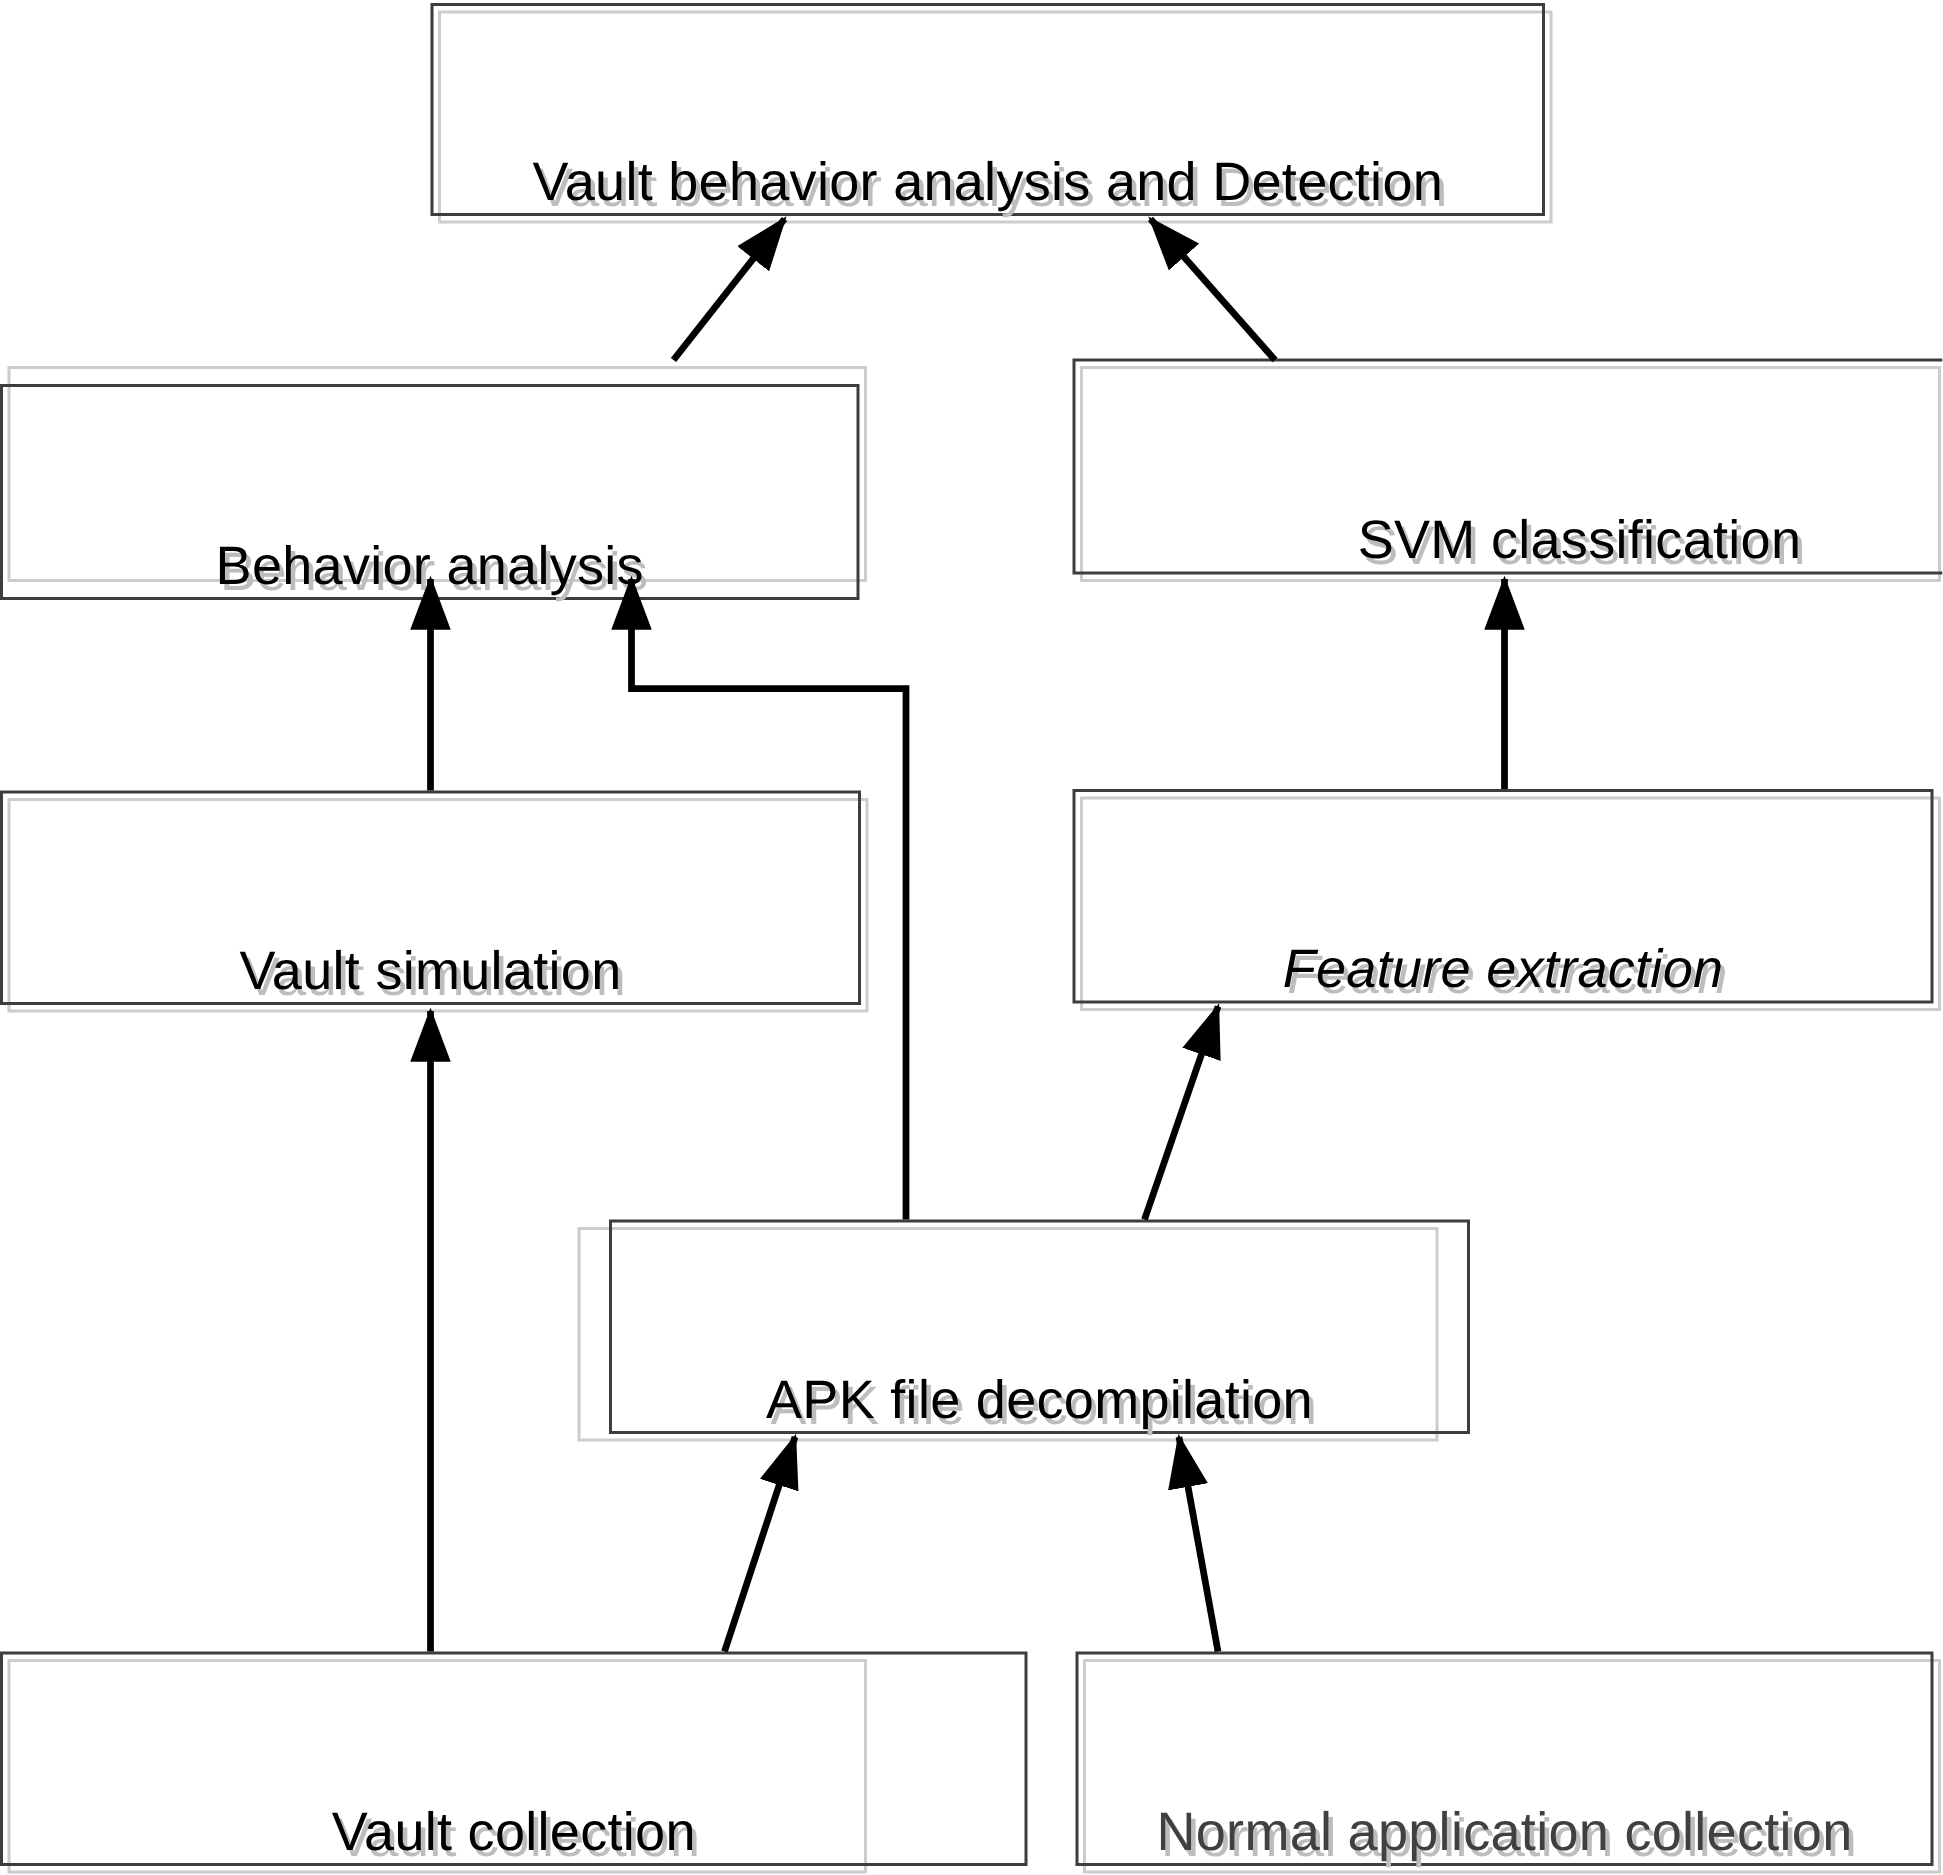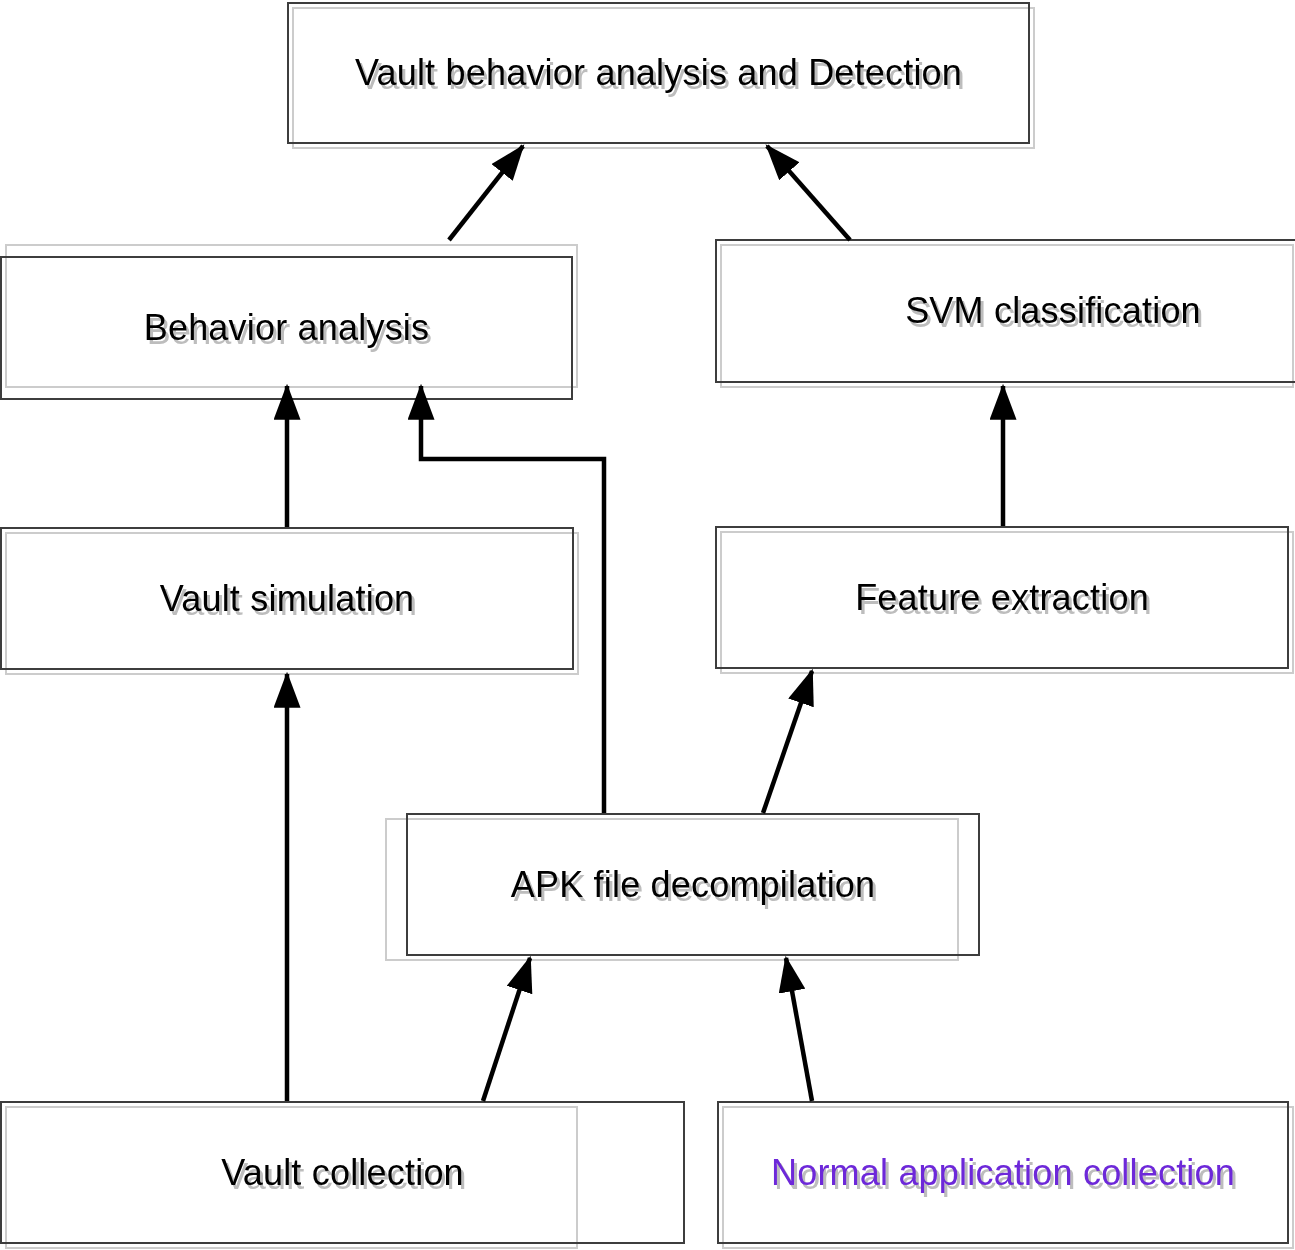--- a/index.html
+++ b/index.html
@@ -16,21 +16,21 @@
     border: 2px solid #cccccc;
     box-sizing: border-box;
     background: transparent;
   }
   .node {
     position: absolute;
     border: 2px solid #3d3d3d;
     box-sizing: border-box;
     background: transparent;
     display: flex;
-    align-items: center;
+    align-items: flex-end;
     justify-content: center;
     text-align: center;
   }
   .node-label {
     font-size: 36px;
     letter-spacing: 0.2px;
     color: #000000;
     text-shadow: 3px 4px 0 #bdbdbd;
     padding: 0 12px;
     white-space: nowrap;
@@ -65,33 +65,33 @@
       <div class="node-shadow" style="left: 720px; top: 244px; width: 574px; height: 144px; border-color: rgb(204, 204, 204);"></div>
       <div class="node" style="left: 715px; top: 239px; width: 676px; height: 144px; border-color: rgb(61, 61, 61);">
         <span class="node-label" style="color: rgb(0, 0, 0); text-shadow: rgb(189, 189, 189) 3px 4px 0px;">SVM classification</span>
       </div>
       <div class="node-shadow" style="left: 5px; top: 532px; width: 574px; height: 143px; border-color: rgb(204, 204, 204);"></div>
       <div class="node" style="left: 0px; top: 527px; width: 574px; height: 143px; border-color: rgb(61, 61, 61);">
         <span class="node-label" style="color: rgb(0, 0, 0); text-shadow: rgb(189, 189, 189) 3px 4px 0px;">Vault simulation</span>
       </div>
       <div class="node-shadow" style="left: 720px; top: 531px; width: 574px; height: 143px; border-color: rgb(204, 204, 204);"></div>
       <div class="node" style="left: 715px; top: 526px; width: 574px; height: 143px; border-color: rgb(61, 61, 61);">
-        <span class="node-label" style="color: rgb(0, 0, 0); text-shadow: rgb(189, 189, 189) 3px 4px 0px;">Feature extraction</span>
+        <span class="node-label" style="color: rgb(0, 0, 0); text-shadow: rgb(189, 189, 189) 3px 4px 0px; font-style: italic;">Feature extraction</span>
       </div>
       <div class="node-shadow" style="left: 385px; top: 818px; width: 574px; height: 143px; border-color: rgb(204, 204, 204);"></div>
       <div class="node" style="left: 380px; top: 813px; width: 574px; height: 143px; border-color: rgb(61, 61, 61); margin-left: 26px;">
         <span class="node-label" style="color: rgb(0, 0, 0); text-shadow: rgb(189, 189, 189) 3px 4px 0px;">APK file decompilation</span>
       </div>
       <div class="node-shadow" style="left: 5px; top: 1106px; width: 573px; height: 143px; border-color: rgb(204, 204, 204);"></div>
       <div class="node" style="left: 0px; top: 1101px; width: 685px; height: 143px; border-color: rgb(61, 61, 61);">
         <span class="node-label" style="color: rgb(0, 0, 0); text-shadow: rgb(189, 189, 189) 3px 4px 0px;">Vault collection</span>
       </div>
       <div class="node-shadow" style="left: 722px; top: 1106px; width: 572px; height: 143px; border-color: rgb(204, 204, 204);"></div>
       <div class="node" style="left: 717px; top: 1101px; width: 572px; height: 143px; border-color: rgb(61, 61, 61);">
-        <span class="node-label" style="color: #6d28d9; text-shadow: rgb(189, 189, 189) 3px 4px 0px;">Normal application collection</span>
+        <span class="node-label" style="color: #404040; text-shadow: rgb(189, 189, 189) 3px 4px 0px;">Normal application collection</span>
       </div>
     </div>
   <svg id="edge-layer" viewBox="0 0 1295 1250" xmlns="http://www.w3.org/2000/svg">
     <defs>
       <marker id="arrowhead" viewBox="0 0 8 6" refX="7.5" refY="3" markerWidth="8" markerHeight="6" orient="auto-start-reverse" markerUnits="strokeWidth">
         <path d="M0,0 L8,3 L0,6 Z" fill="#000000"></path>
       </marker>
     </defs>
   <polyline points="449,240 523,146" stroke="#000000" marker-end="url(#arrowhead)"></polyline>
       <polyline points="850,240 767,146" stroke="#000000" marker-end="url(#arrowhead)"></polyline>

